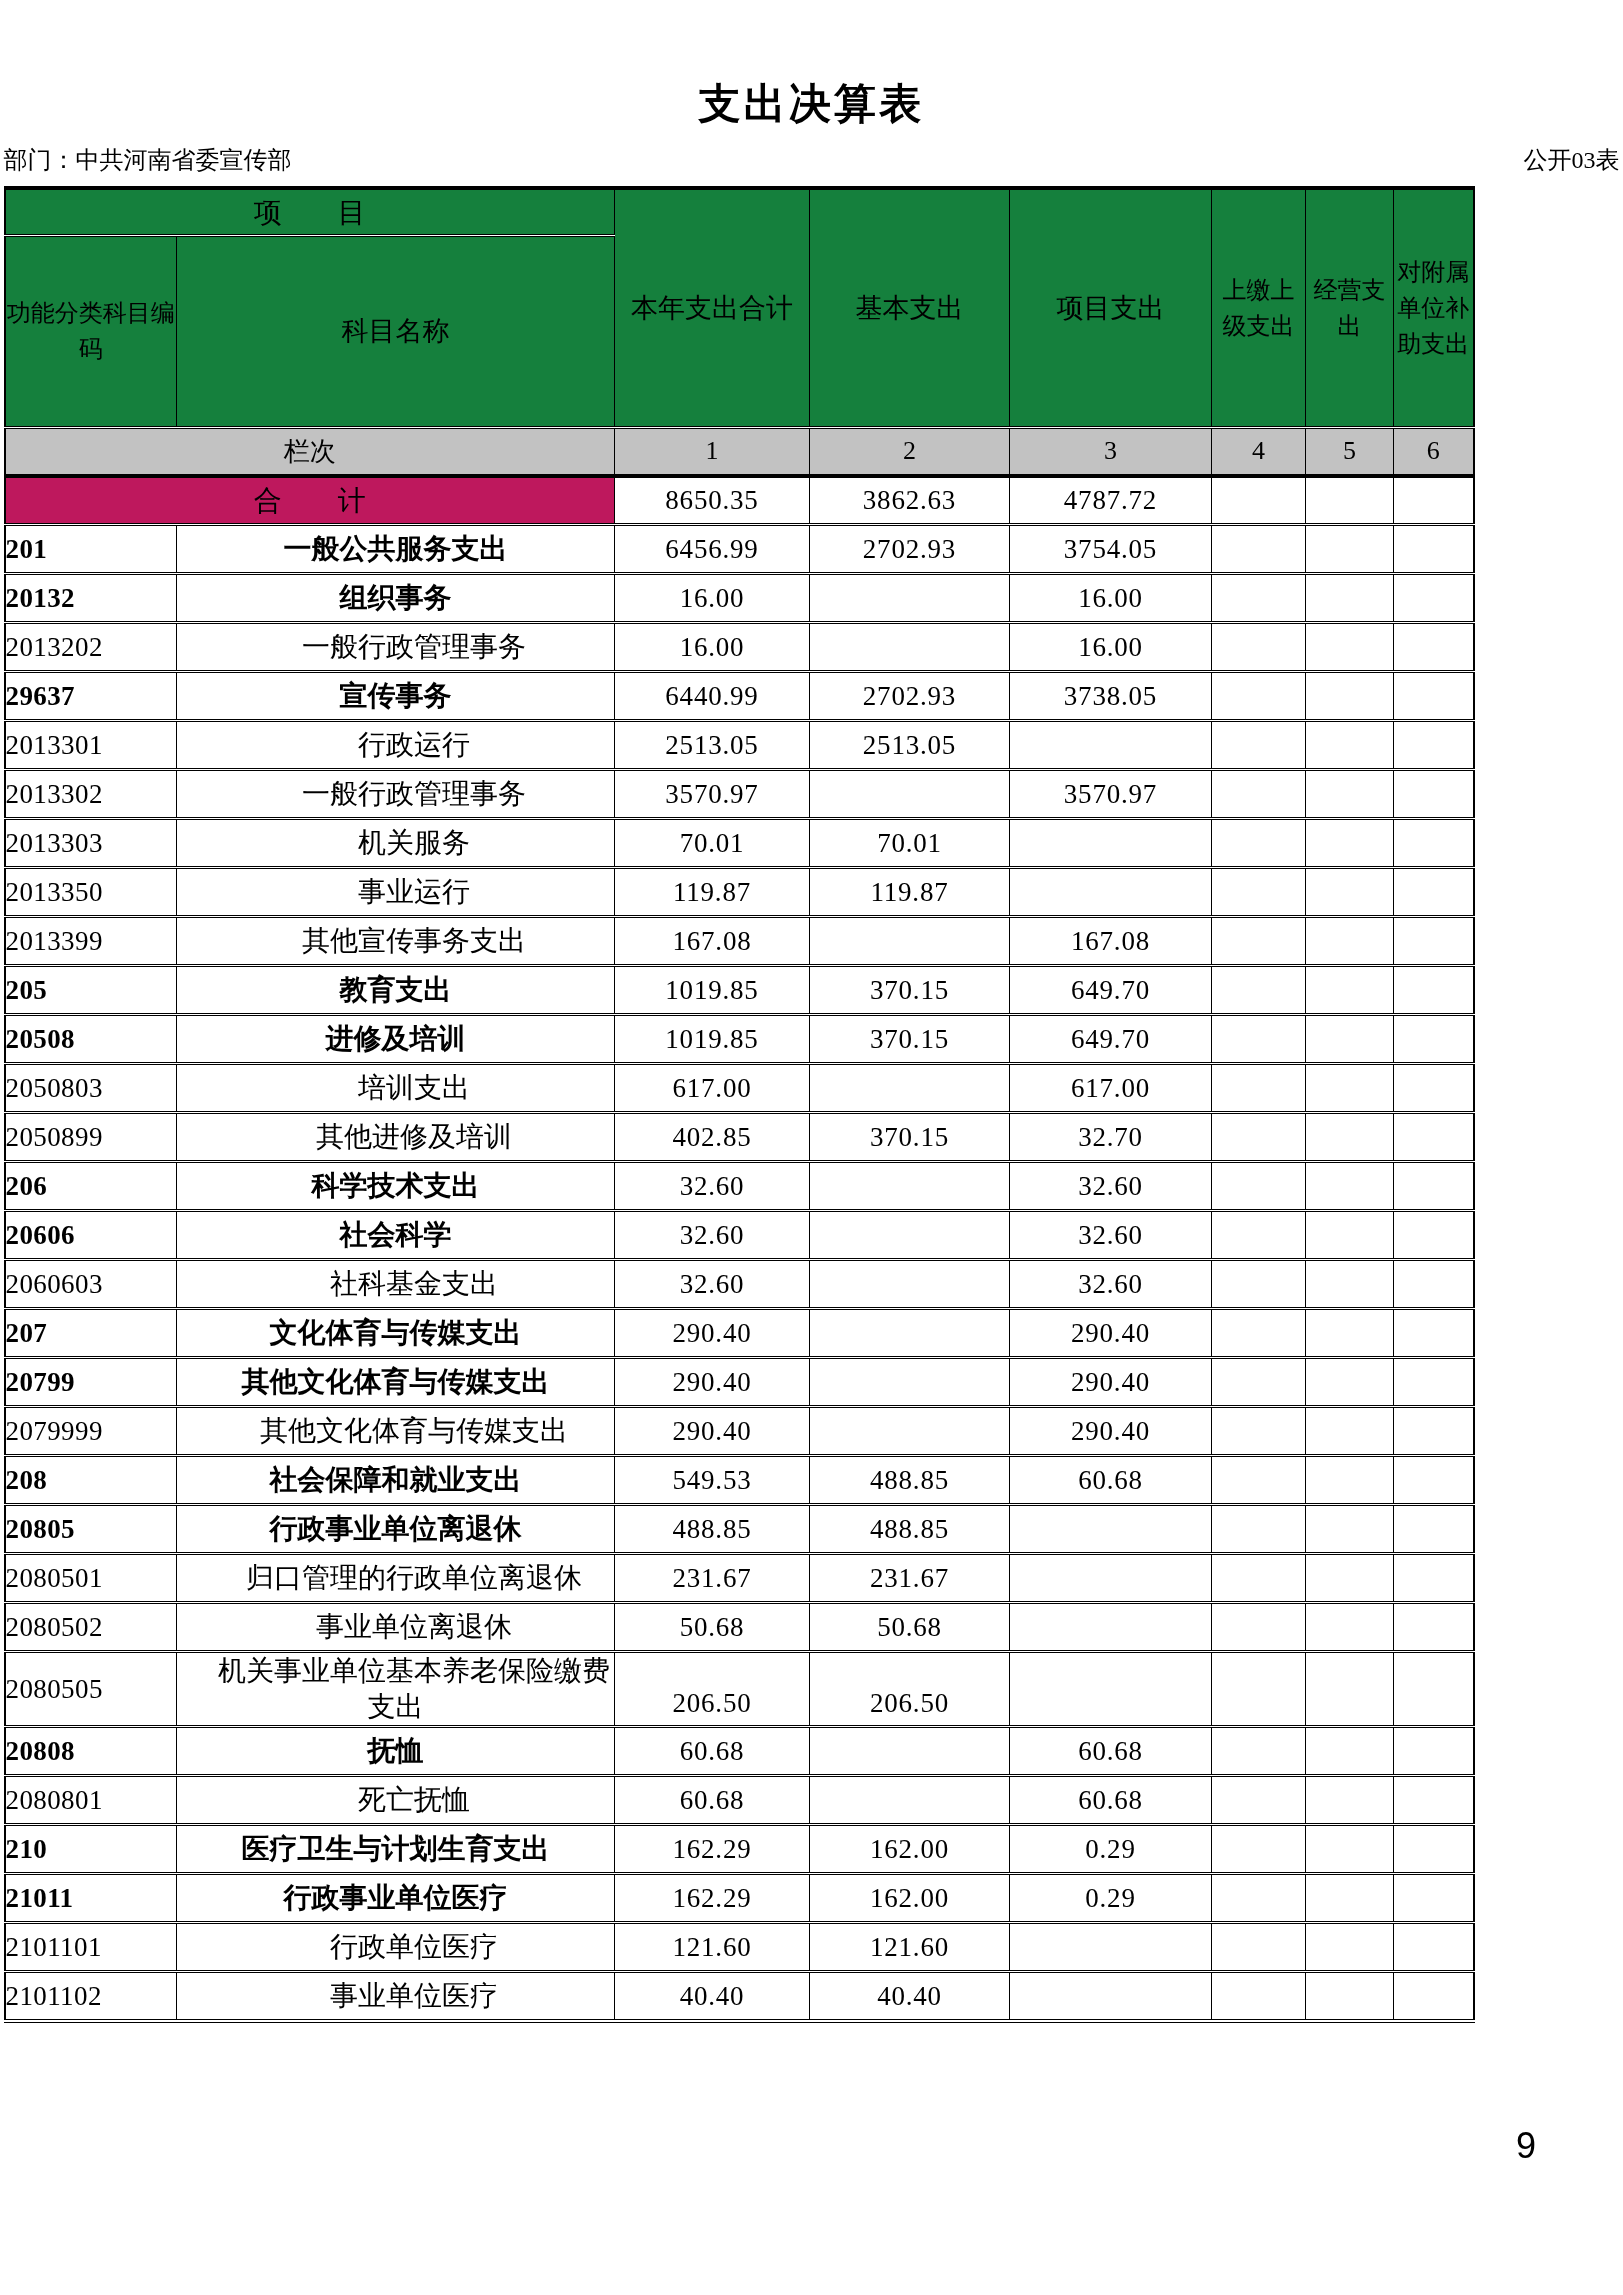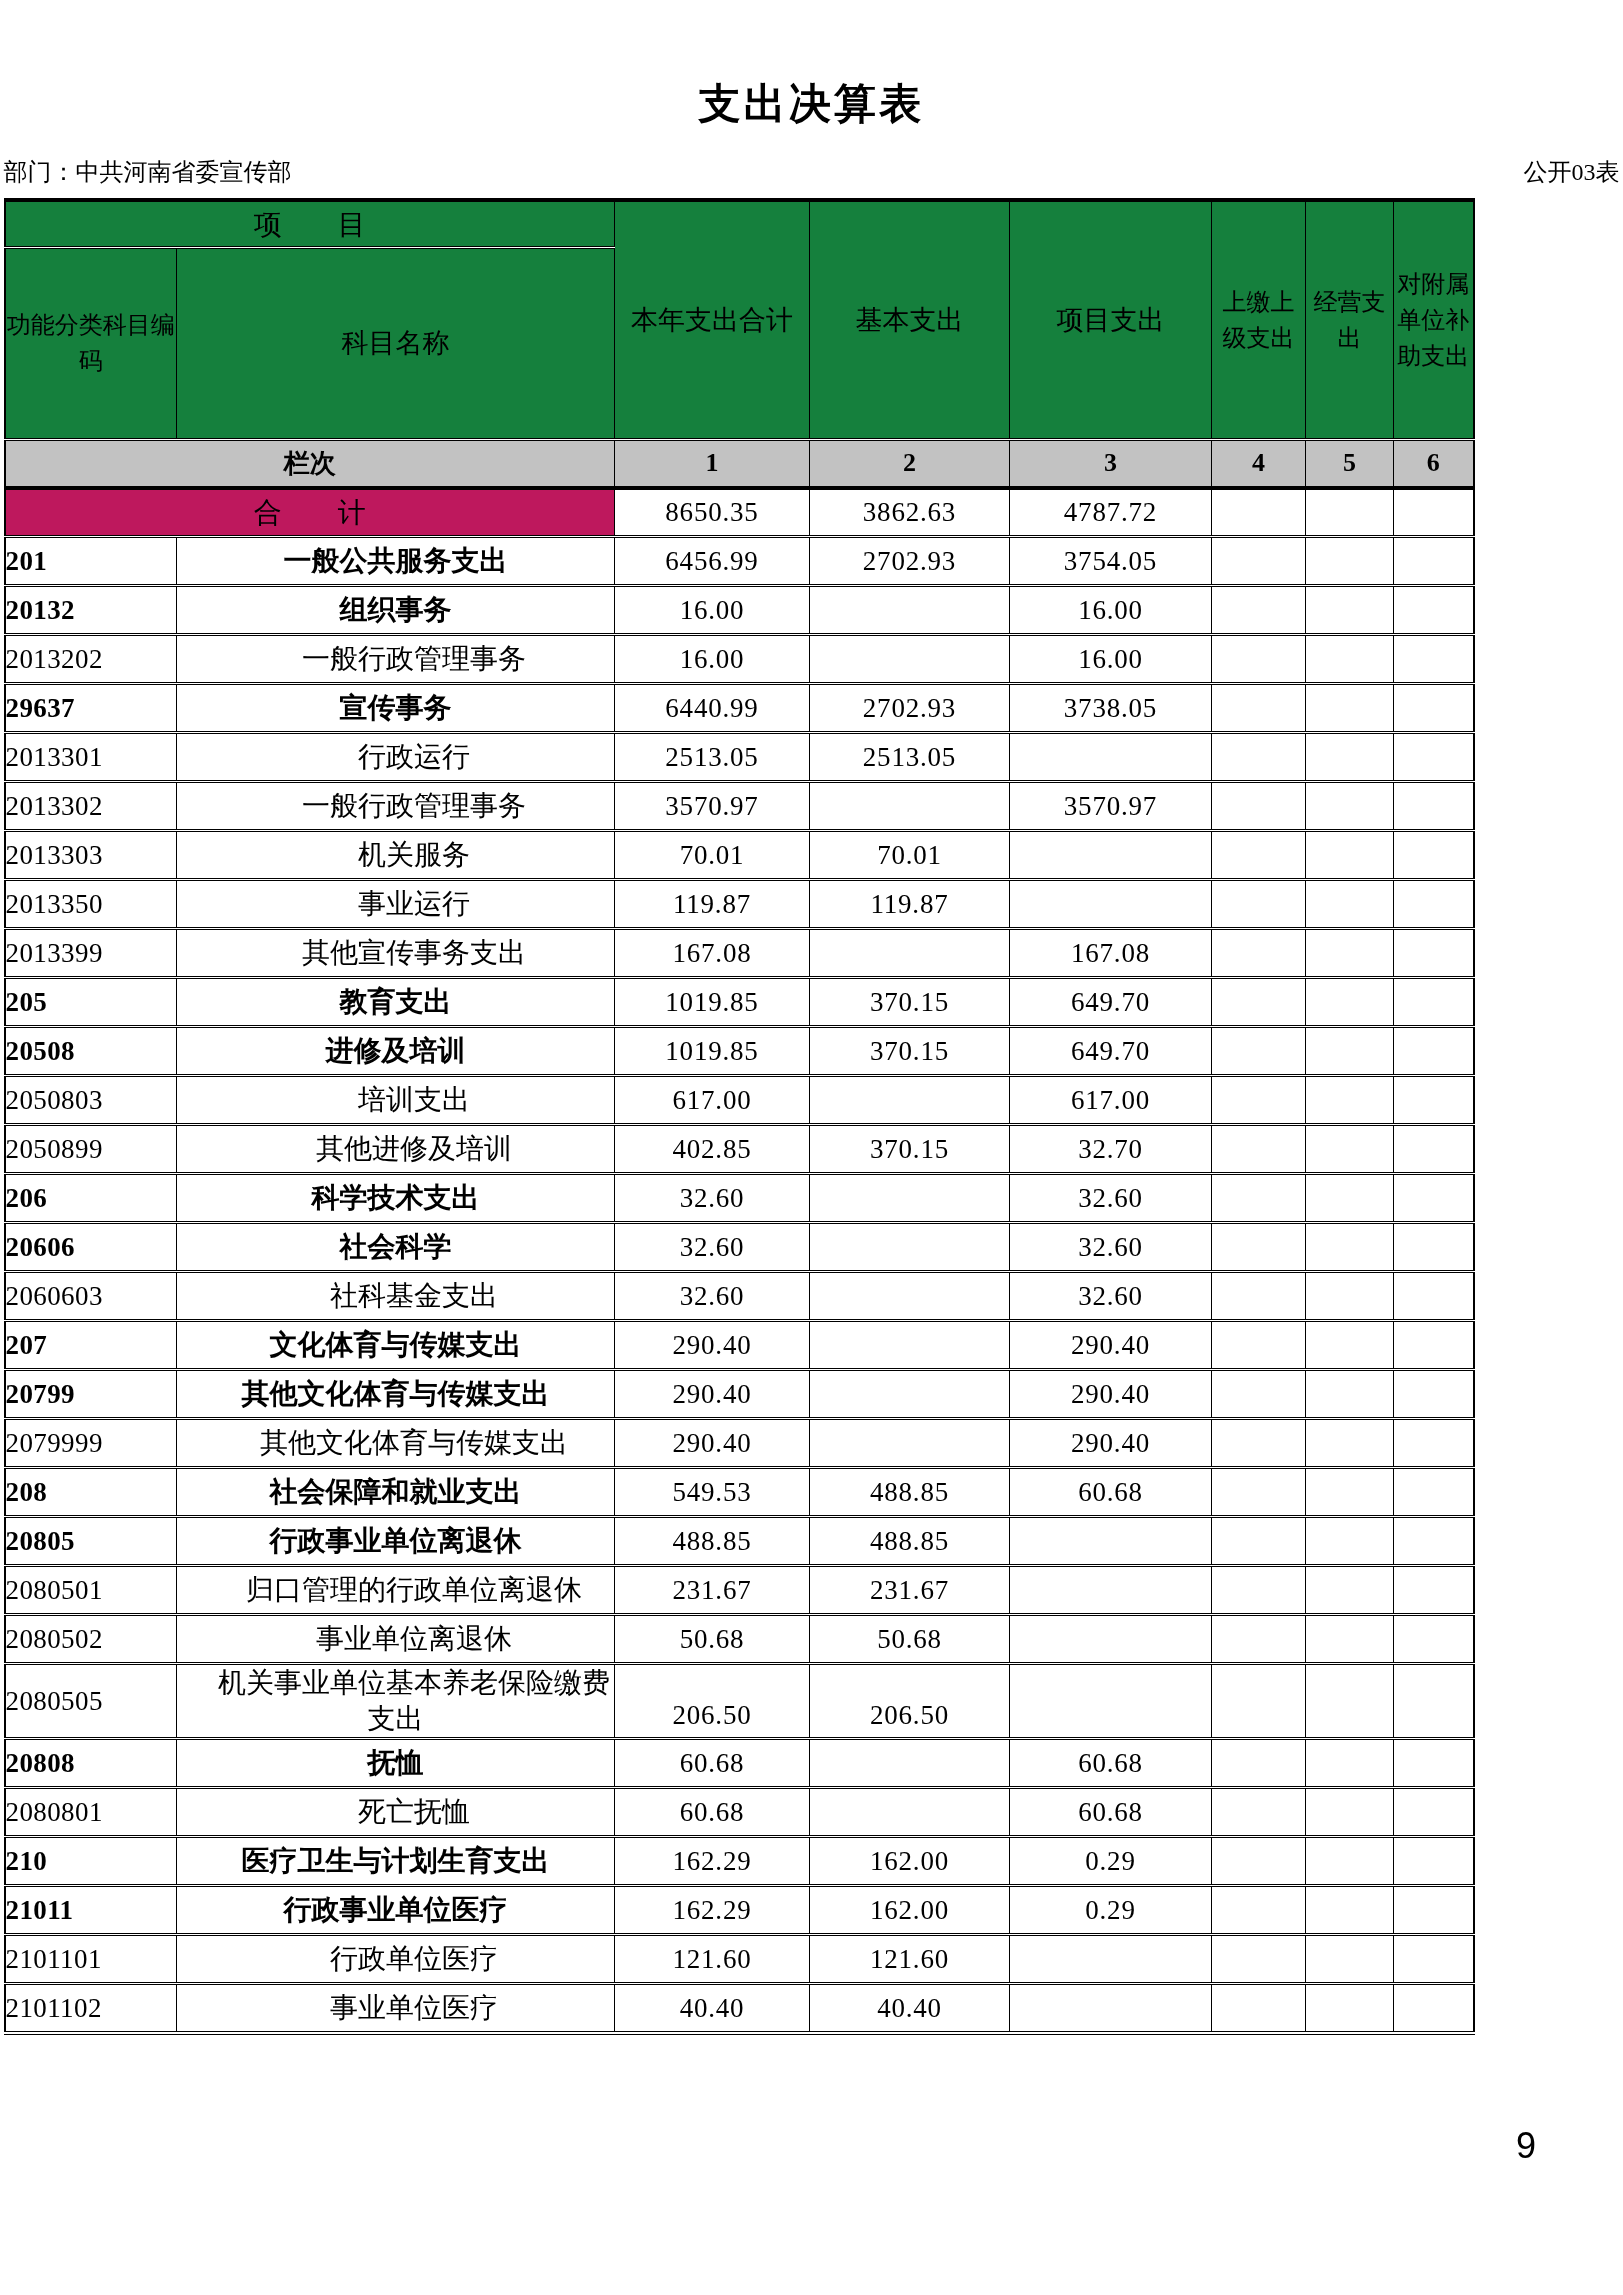--- a/index.html
+++ b/index.html
@@ -24,21 +24,21 @@
     text-align:right;
     font-size:24px;
     margin-top:42px;
     line-height:29px;
   }
   .meta-row{
     display:flex;
     justify-content:space-between;
     align-items:flex-end;
     font-size:24px;
-    margin-top:28px;
+    margin-top:16px;
     line-height:29px;
     margin-bottom:11.4px;
   }
   table.fin{
     border-collapse:collapse;
     table-layout:fixed;
     width:1469px;
   }
   table.fin{border:2.4px solid #000;border-top:4px solid #000;border-bottom:4.9px double #000;}
   table.fin td{
@@ -59,21 +59,20 @@
   .project-cell{border-bottom:4px solid #000;font-size:28px;}
   .hrow-b td{border-bottom:4px solid #000;}
   .narrow-th{font-size:24px;line-height:36px;padding:0 1.6px;}
   tr.lanci-row td{
     background:#c2c2c2;
     border-bottom:4px solid #000;
     text-align:center;
     font-size:26px;
     height:45px;
     vertical-align:middle;
-    font-weight:bold;
   }
   tr.hrow-a{height:47px;}
   tr.hrow-b{height:192px;}
   tbody.data tr, tr.total-row{height:49px;}
   tr.tall-row{height:97px;}
   td.code{
     font-size:27px;text-align:left;vertical-align:middle;
     padding-left:2.4px;letter-spacing:0.4px;
   }
   td.name{

